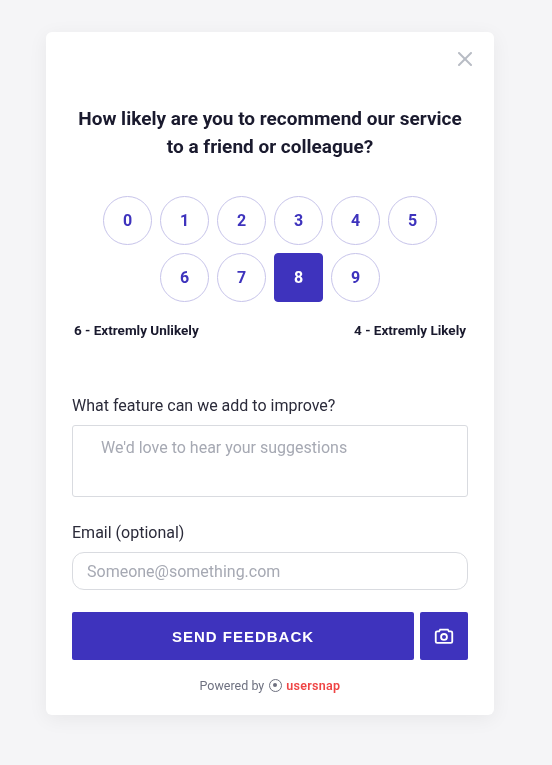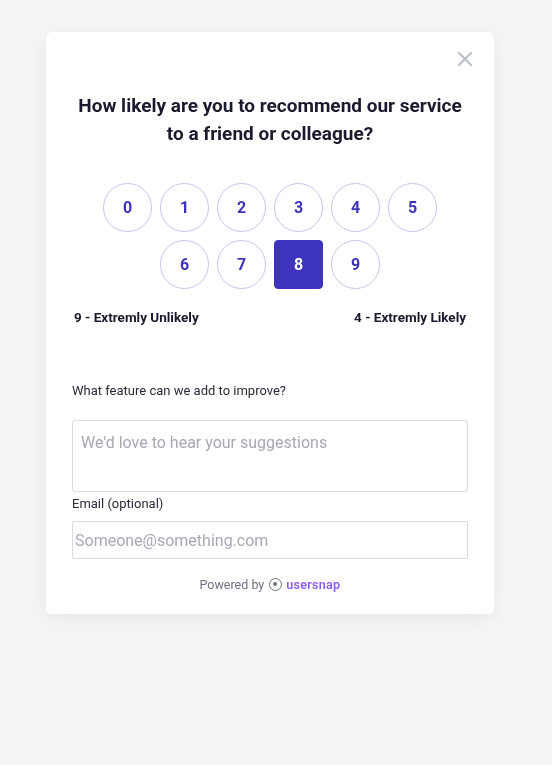--- a/index.html
+++ b/index.html
@@ -27,21 +27,21 @@
     width: 18px;
     height: 18px;
     cursor: pointer;
     color: #b8bcc4;
     display: flex;
     align-items: center;
     justify-content: center;
   }
   .close svg { width: 14px; height: 14px; }
   .question {
-    margin-top: 32px;
+    margin-top: 45px;
     text-align: center;
     font-size: 19px;
     line-height: 1.45;
     font-weight: 700;
     color: #1a1a2e;
     padding: 0 6px;
   }
   .scale {
     margin-top: 36px;
     display: flex;
@@ -74,45 +74,44 @@
     margin-top: 20px;
     display: flex;
     justify-content: space-between;
     font-size: 13.5px;
     font-weight: 700;
     color: #1a1a2e;
     padding: 0 2px;
   }
   .field-group { margin-top: 58px; }
   .field-label {
-    font-size: 13px;
+    font-size: 16px;
     color: #2b2b3a;
     margin-bottom: 10px;
     font-weight: 400;
   }
   .textarea {
     width: 100%;
     height: 72px;
     border: 1px solid #d9dbe0;
     border-radius: 3px;
-    padding: 12px 8px;
+    padding: 12px 28px;
     font-size: 16px;
     color: #2b2b3a;
     resize: none;
     font-family: inherit;
-    margin-top: 12px;
   }
   .textarea::placeholder { color: #a6a9b3; }
-  .email-group { }
+  .email-group { margin-top: 22px; }
   .input {
     width: 100%;
     height: 38px;
     border: 1px solid #d9dbe0;
-    border-radius: 2px;
-    padding: 0 2px;
+    border-radius: 12px;
+    padding: 0 14px;
     font-size: 16px;
     color: #737373;
     font-family: inherit;
   }
   .input::placeholder { color: #a6a9b3; }
   .actions { margin-top: 22px; display: flex; gap: 6px; }
   .send-btn {
     flex: 1;
     height: 48px;
     background: #3e33bd;
@@ -144,21 +143,21 @@
     color: #6e7180;
     display: flex;
     align-items: center;
     justify-content: center;
     gap: 5px;
   }
   .brand-logo {
     display: inline-flex;
     align-items: center;
     gap: 4px;
-    color: #8b5cf6;
+    color: #ef4444;
     font-weight: 600;
     letter-spacing: 0.3px;
     font-size: 12.5px;
   }
   .brand-logo .circle {
     width: 13px;
     height: 13px;
     border: 1.6px solid #6e7180;
     border-radius: 50%;
     position: relative;
@@ -195,34 +194,43 @@
       <div class="scale-btn">3</div>
       <div class="scale-btn">4</div>
       <div class="scale-btn">5</div>
       <div class="scale-btn">6</div>
       <div class="scale-btn">7</div>
       <div class="scale-btn selected">8</div>
       <div class="scale-btn">9</div>
     </div>
 
   <div class="scale-labels">
-    <span>9 - Extremly Unlikely</span>
+    <span>6 - Extremly Unlikely</span>
     <span>4 - Extremly Likely</span>
   </div>
 
   <div class="field-group">
     <div class="field-label">What feature can we add to improve?</div>
     <textarea class="textarea" placeholder="We'd love to hear your suggestions" style=""></textarea>
   </div>
 
   <div class="email-group">
     <div class="field-label">Email (optional)</div>
     <input type="text" class="input" placeholder="Someone@something.com" style="">
   </div>
 
+  <div class="actions">
+    <button class="send-btn">SEND FEEDBACK</button>
+    <button class="camera-btn">
+      <svg viewBox="0 0 24 24" fill="none" stroke="currentColor" stroke-width="2">
+        <path d="M3 8.5C3 7.67 3.67 7 4.5 7h2.2l1.1-2h8.4l1.1 2h2.2c.83 0 1.5.67 1.5 1.5V18c0 .83-.67 1.5-1.5 1.5h-15A1.5 1.5 0 0 1 3 18V8.5Z"></path>
+        <circle cx="12" cy="13" r="3.2"></circle>
+      </svg>
+    </button>
+  </div>
 
   <div class="footer">
     <span>Powered by</span>
     <span class="brand-logo">
       <span class="circle"></span>
       <span>usersnap</span>
     </span>
   </div>
 
 </div>

